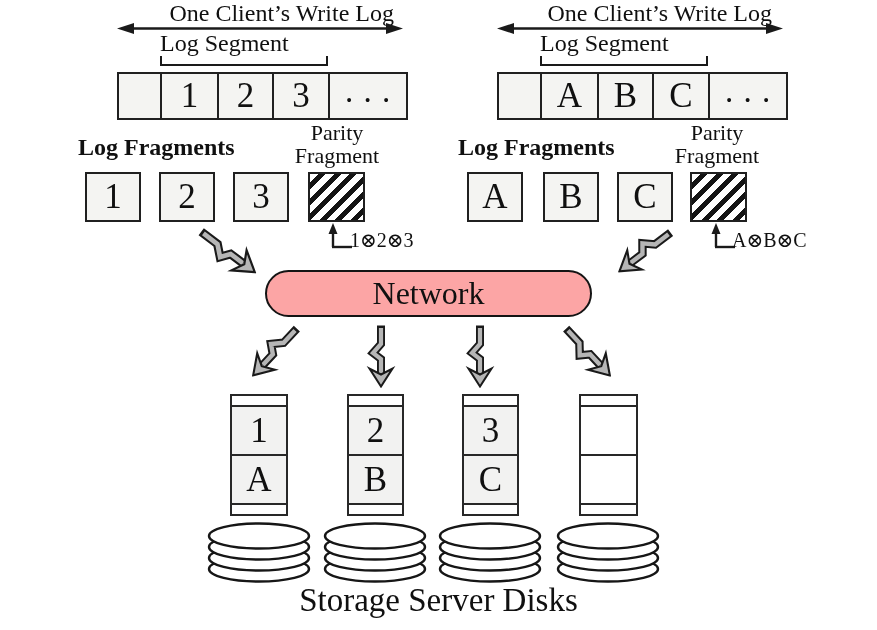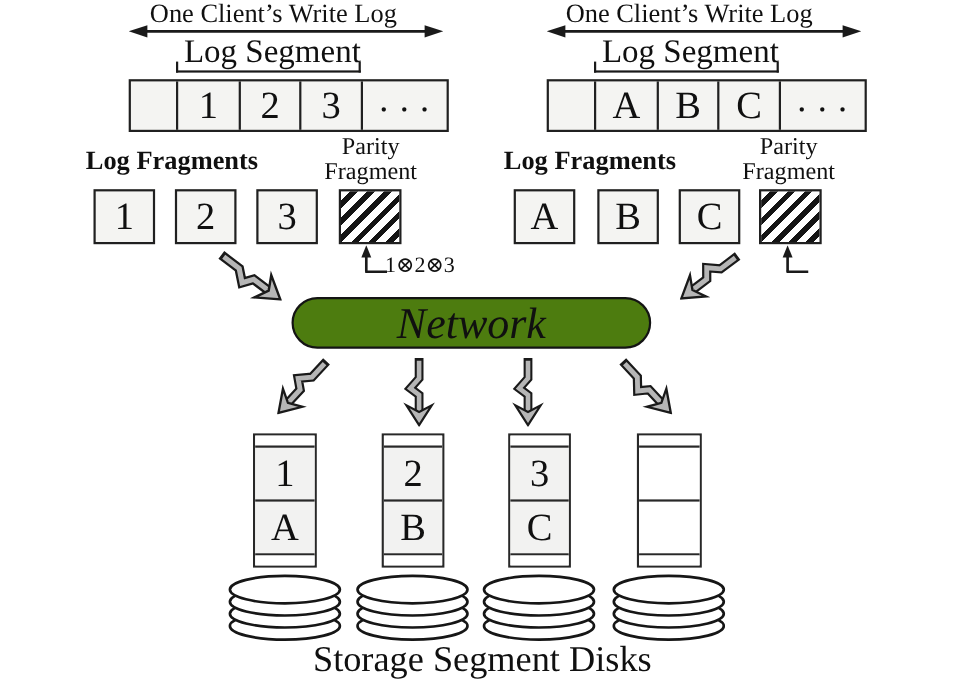--- a/index.html
+++ b/index.html
@@ -2,22 +2,22 @@
 <html><head>
 <meta charset="utf-8">
 <style>
   html,body { margin:0; padding:0; background:#ffffff; }
   .fig {
     position:relative; width:877px; height:630px; background:#ffffff;
     font-family:"Liberation Serif","DejaVu Serif",serif; color:#101010; overflow:hidden;
   }
 
   
-  .hdr { position:absolute; top:0px; text-align:center; font-size:24px; white-space:nowrap; }
-  .seg { position:absolute; top:30px; text-align:right; font-size:30px; white-space:nowrap; }
+  .hdr { position:absolute; top:0px; text-align:right; font-size:24px; white-space:nowrap; }
+  .seg { position:absolute; top:30px; text-align:left; font-size:24px; white-space:nowrap; }
   .bracket { position:absolute; height:10px; box-sizing:border-box;
              border-left:2px solid #1a1a1a; border-right:2px solid #1a1a1a; border-bottom:2.5px solid #1a1a1a; }
   .span-arrow { position:absolute; }
 
   
   .logrow { position:absolute; top:72px; width:291px; height:48px; display:flex;
             box-sizing:border-box; border:2.5px solid #202020; background:#f4f4f2; }
   .lc { box-sizing:border-box; border-right:2px solid #202020; display:flex;
         align-items:center; justify-content:center; font-size:35px; }
   .lc:last-child { border-right:none; flex:1; }
@@ -29,22 +29,22 @@
   .fragbox { position:absolute; top:172px; width:56px; height:50px; box-sizing:border-box;
              border:2px solid #202020; background:#f4f4f2;
              display:flex; align-items:center; justify-content:center; font-size:35px; }
   .hatch { background-color:#ffffff;
            background-image:repeating-linear-gradient(135deg, rgba(0,0,0,0) 0 6px, #141414 6px 11px); }
   .formula { position:absolute; top:228px; font-size:20px; white-space:nowrap; }
   .elbow { position:absolute; }
 
   
   .network { position:absolute; left:265px; top:270px; width:327px; height:47px;
-             box-sizing:border-box; border:2.2px solid #141414; border-radius:25px; background:#4d7c0f;
-             display:flex; align-items:center; justify-content:center; font-size:40px;font-style:italic; }
+             box-sizing:border-box; border:2.2px solid #141414; border-radius:25px; background:#fca5a5;
+             display:flex; align-items:center; justify-content:center; font-size:32px; }
 
   
   .bolt { position:absolute; width:30px; height:64px; transform-origin:50% 50%; }
 
   
   .server { position:absolute; top:394px; height:122px; box-sizing:border-box;
             border:2.5px solid #282828; background:#ffffff; display:flex; flex-direction:column; }
   .sband { height:9px; background:#ffffff; }
   .scell { flex:1; border-top:2px solid #282828; background:#f2f2f1;
            display:flex; align-items:center; justify-content:center; font-size:35px; }
@@ -138,20 +138,21 @@
   </div>
 
   <div class="fragbox" style="left:467px">A</div>
   <div class="fragbox" style="left:543px">B</div>
   <div class="fragbox" style="left:617px">C</div>
   <div class="fragbox hatch" style="left:690px;width:57px"></div>
 
   <svg class="elbow" style="left:709px;top:223px" width="26" height="28" viewBox="0 0 26 28">
       <use href="#elbow-shape"></use>
     </svg>
+  <div class="formula" style="left:732px">A⊗B⊗C</div>
 
   <svg class="bolt" style="left:213px;top:220px;transform:rotate(-53deg) scale(1.1)" viewBox="0 0 30 64">
       <use href="#bolt-shape"></use>
     </svg>
   <svg class="bolt" style="left:630px;top:220px;transform:rotate(53deg) scale(1.05)" viewBox="0 0 30 64">
       <use href="#bolt-shape"></use>
     </svg>
 
   <div class="network">Network</div>
 
@@ -199,15 +200,15 @@
   <svg class="disks" style="left:323px" viewBox="0 0 104 64">
       <use href="#disk-shape"></use>
     </svg>
   <svg class="disks" style="left:438px" viewBox="0 0 104 64">
       <use href="#disk-shape"></use>
     </svg>
   <svg class="disks" style="left:556px" viewBox="0 0 104 64">
       <use href="#disk-shape"></use>
     </svg>
 
-  <div class="caption">Storage Segment Disks</div>
+  <div class="caption">Storage Server Disks</div>
 
 </div>
 
 </body></html>

